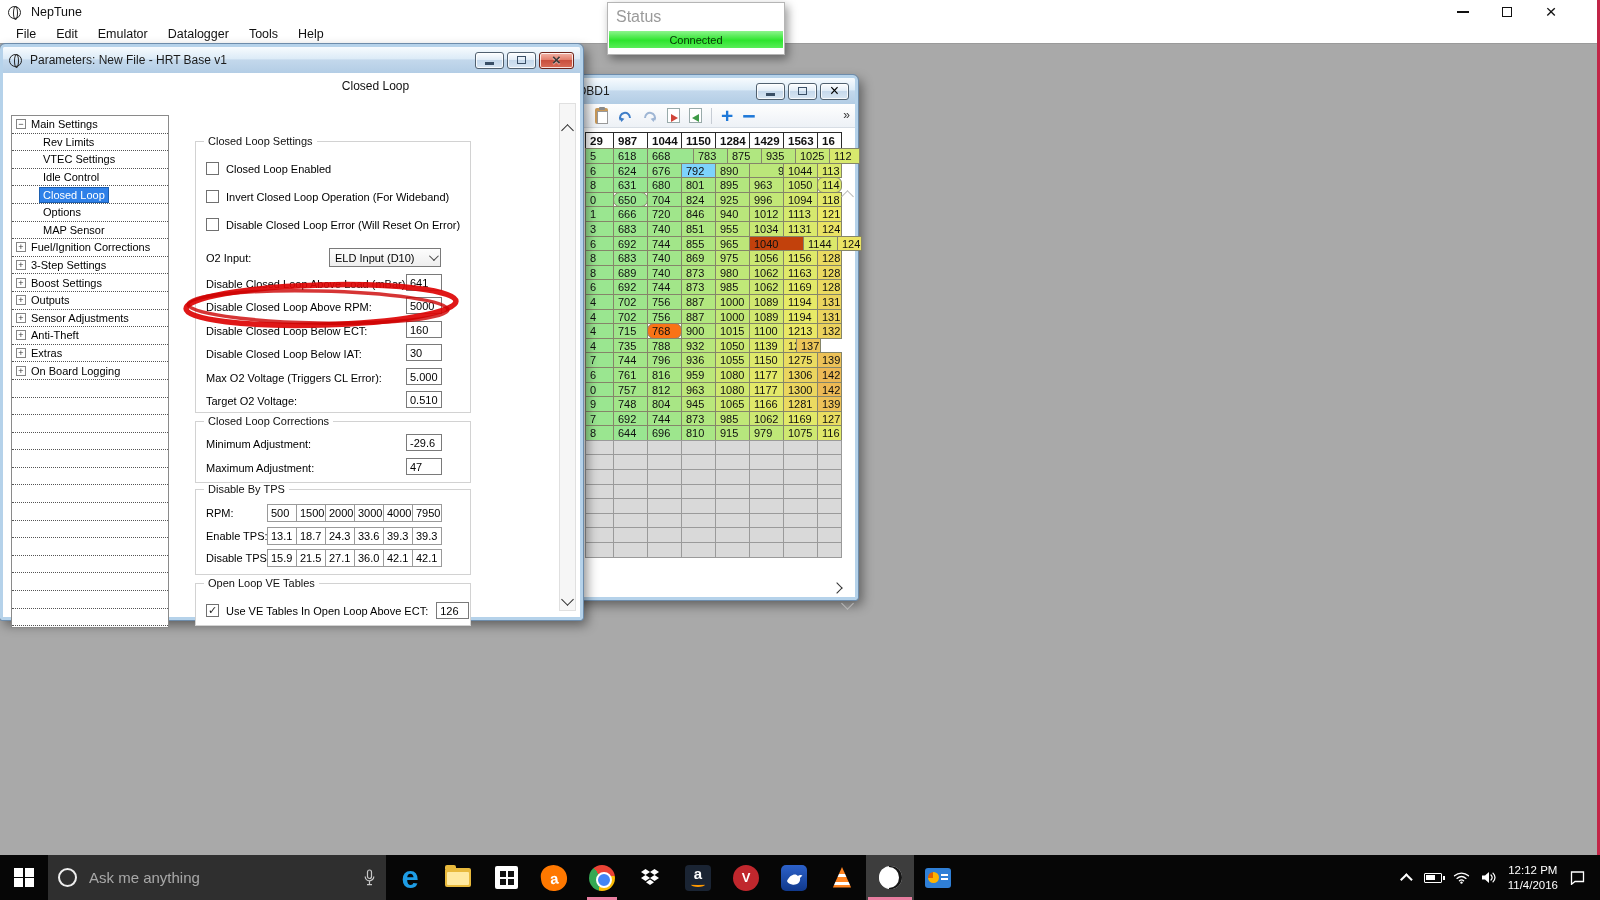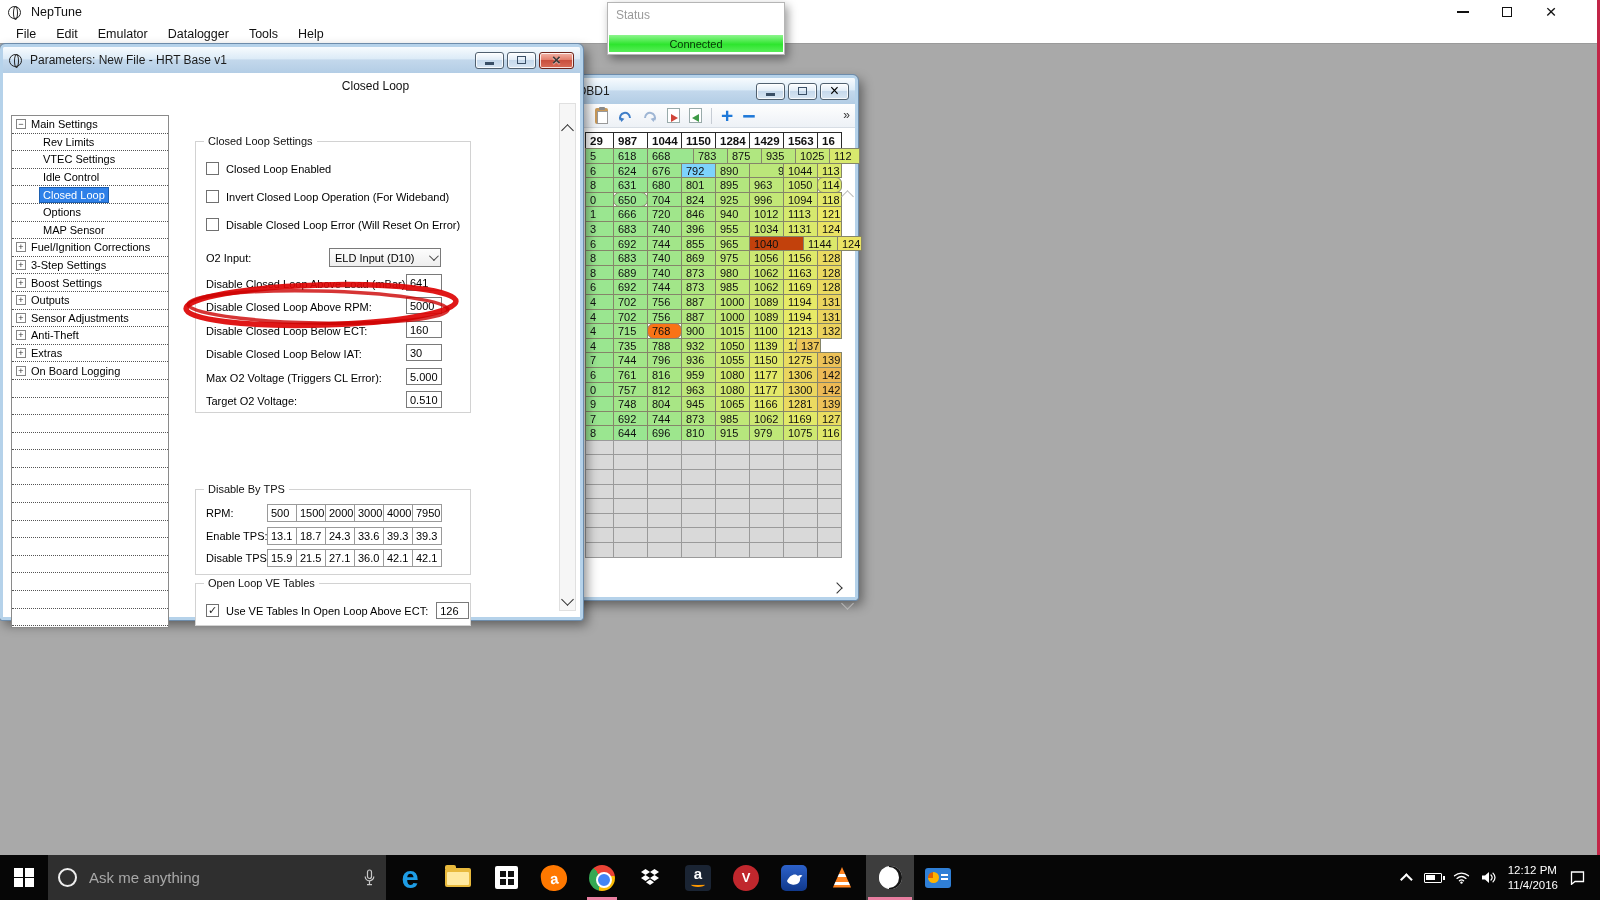--- a/index.html
+++ b/index.html
@@ -17,21 +17,21 @@
   .ctl .min-glyph { width:12px; height:1.5px; background:#111; }
   .ctl .max-glyph { width:10px; height:10px; border:1.5px solid #111; }
   .ctl.close-glyph { font-size:19px; line-height:10px; color:#111; }
   #menubar { height:20px; display:flex; align-items:center; padding-left:6px; }
   .menu-item { font-size:12.5px; color:#111; padding:2px 10px; }
 
   #red-edge { position:absolute; right:0; top:0; width:3px; height:856px; background:#c22547; z-index:30; }
 
   
   #status-win { position:absolute; left:607px; top:2px; width:178px; height:53px; background:#fff; border:1px solid #b5b5b5; box-shadow:3px 4px 9px rgba(0,0,0,.4); z-index:25; }
-  #status-title { font-size:12px; color:#9a9a9a; padding:5px 8px 12px; }
+  #status-title { font-size:16px; color:#9a9a9a; padding:5px 8px 4px; }
   #status-bar { height:17px; margin:1px; background:linear-gradient(#8df58d,#2ee52e 55%,#57ee57); display:flex; align-items:center; justify-content:center; }
   #status-text { font-size:11px; color:#063306; }
 
   
   .win7 { position:absolute; border:3px solid #b5d2ea; outline:1px solid #6d8cab; border-radius:5px 5px 2px 2px; box-shadow:4px 5px 12px rgba(0,0,0,.45); background:#f0f0f0; }
   .w7-titlebar { height:26px; background:linear-gradient(#f7fbfe,#dcebf7 45%,#c3d8ec 50%,#b3cde5); display:flex; align-items:center; padding:0 6px; border-radius:2px 2px 0 0; }
   .w7-title { font-size:12px; color:#1c1c1c; margin-left:8px; white-space:nowrap; }
   .w7-btns { margin-left:auto; display:flex; gap:3px; }
   .btn7 { width:29px; height:17px; border:1px solid #50606f; border-radius:3px; background:linear-gradient(#fdfeff,#e2edf7 45%,#c6d9ec 50%,#d8e6f3); display:flex; align-items:center; justify-content:center; box-shadow:inset 0 0 0 1px rgba(255,255,255,.8); }
   .btn7 .g-min { width:9px; height:3px; background:#3a4f66; margin-top:6px; }
@@ -145,21 +145,21 @@
   .i-neptune .face { position:absolute; left:0; top:1px; width:20px; height:21px; background:#fff; border-radius:50%; }
   .i-report { width:26px; height:20px; background:#2f7fd6; border-radius:3px; position:relative; }
   .i-report::before { content:""; position:absolute; left:3px; top:4px; width:11px; height:11px; border-radius:50%; background:conic-gradient(#ffb300 0 265deg,#e06000 265deg 360deg); }
   .i-report::after { content:""; position:absolute; right:3px; top:6px; width:7px; height:2px; background:#fff; box-shadow:0 4px 0 #fff; }
 
   #tray { margin-left:auto; display:flex; align-items:center; gap:11px; padding-right:14px; }
   #tray-chevron { width:9px; height:9px; border-left:2px solid #fff; border-top:2px solid #fff; transform:rotate(45deg) translateY(3px); }
   .batt { width:18px; height:10px; border:1.5px solid #fff; border-radius:1px; position:relative; }
   .batt::before { content:""; position:absolute; left:1px; top:1px; width:9px; height:5px; background:#fff; }
   .batt::after { content:""; position:absolute; right:-4px; top:2px; width:2px; height:4px; background:#fff; }
-  #clock { color:#fff; font-size:11.5px; text-align:left; line-height:1.3; }
+  #clock { color:#fff; font-size:11.5px; text-align:center; line-height:1.3; }
 </style>
 </head>
 <body>
 
 <div id="top-strip">
   <div id="app-titlebar">
     <span class="logo-icon"></span>
     <span id="app-title">NepTune</span>
     <div id="app-controls">
       <span class="ctl">
@@ -274,21 +274,21 @@
           <span class="g-cell" style="width: 35px; background: rgb(173, 231, 130);">846</span>
           <span class="g-cell" style="width: 35px; background: rgb(185, 231, 123);">940</span>
           <span class="g-cell" style="width: 35px; background: rgb(196, 232, 118);">1012</span>
           <span class="g-cell" style="width: 35px; background: rgb(214, 233, 110);">1113</span>
           <span class="g-cell" style="width: 25px; background: rgb(234, 233, 102);">121</span>
         </div>
         <div class="g-row">
           <span class="g-cell" style="width: 29px; background: rgb(154, 230, 144);">3</span>
           <span class="g-cell" style="width: 35px; background: rgb(156, 230, 142);">683</span>
           <span class="g-cell" style="width: 35px; background: rgb(161, 230, 138);">740</span>
-          <span class="g-cell" style="width: 35px; background: rgb(173, 231, 130);">396</span>
+          <span class="g-cell" style="width: 35px; background: rgb(173, 231, 130);">851</span>
           <span class="g-cell" style="width: 35px; background: rgb(187, 231, 122);">955</span>
           <span class="g-cell" style="width: 35px; background: rgb(200, 232, 116);">1034</span>
           <span class="g-cell" style="width: 35px; background: rgb(218, 233, 108);">1131</span>
           <span class="g-cell" style="width: 25px; background: rgb(234, 227, 100);">124</span>
         </div>
         <div class="g-row">
           <span class="g-cell" style="width: 29px; background: rgb(154, 230, 144);">6</span>
           <span class="g-cell" style="width: 35px; background: rgb(157, 230, 141);">692</span>
           <span class="g-cell" style="width: 35px; background: rgb(162, 230, 137);">744</span>
           <span class="g-cell" style="width: 35px; background: rgb(174, 231, 129);">855</span>
@@ -649,20 +649,33 @@
             <span class="field-label">Max O2 Voltage (Triggers CL Error):</span>
             <span class="field-input">5.000</span>
           </div>
           <div class="field-row" style="top: 249px;">
             <span class="field-label">Target O2 Voltage:</span>
             <span class="field-input">0.510</span>
           </div>
         </div>
     </div>
 
+    <div class="groupbox" id="gb-corr" style="left:192px; top:348px; width:276px; height:62px;">
+      <span class="gb-label">Closed Loop Corrections</span>
+      <div id="corr-fields">
+          <div class="field-row" style="top: 12px;">
+            <span class="field-label">Minimum Adjustment:</span>
+            <span class="field-input">-29.6</span>
+          </div>
+          <div class="field-row" style="top: 36px;">
+            <span class="field-label">Maximum Adjustment:</span>
+            <span class="field-input">47</span>
+          </div>
+        </div>
+    </div>
 
     <div class="groupbox" id="gb-tps" style="left:192px; top:416px; width:276px; height:86px;">
       <span class="gb-label">Disable By TPS</span>
       <div id="tps-rows">
           <div class="tps-row" style="top: 14px;">
             <span class="tps-label">RPM:</span>
             <span class="tps-cells">
               <span class="tps-cell">500</span>
               <span class="tps-cell">1500</span>
               <span class="tps-cell">2000</span>

